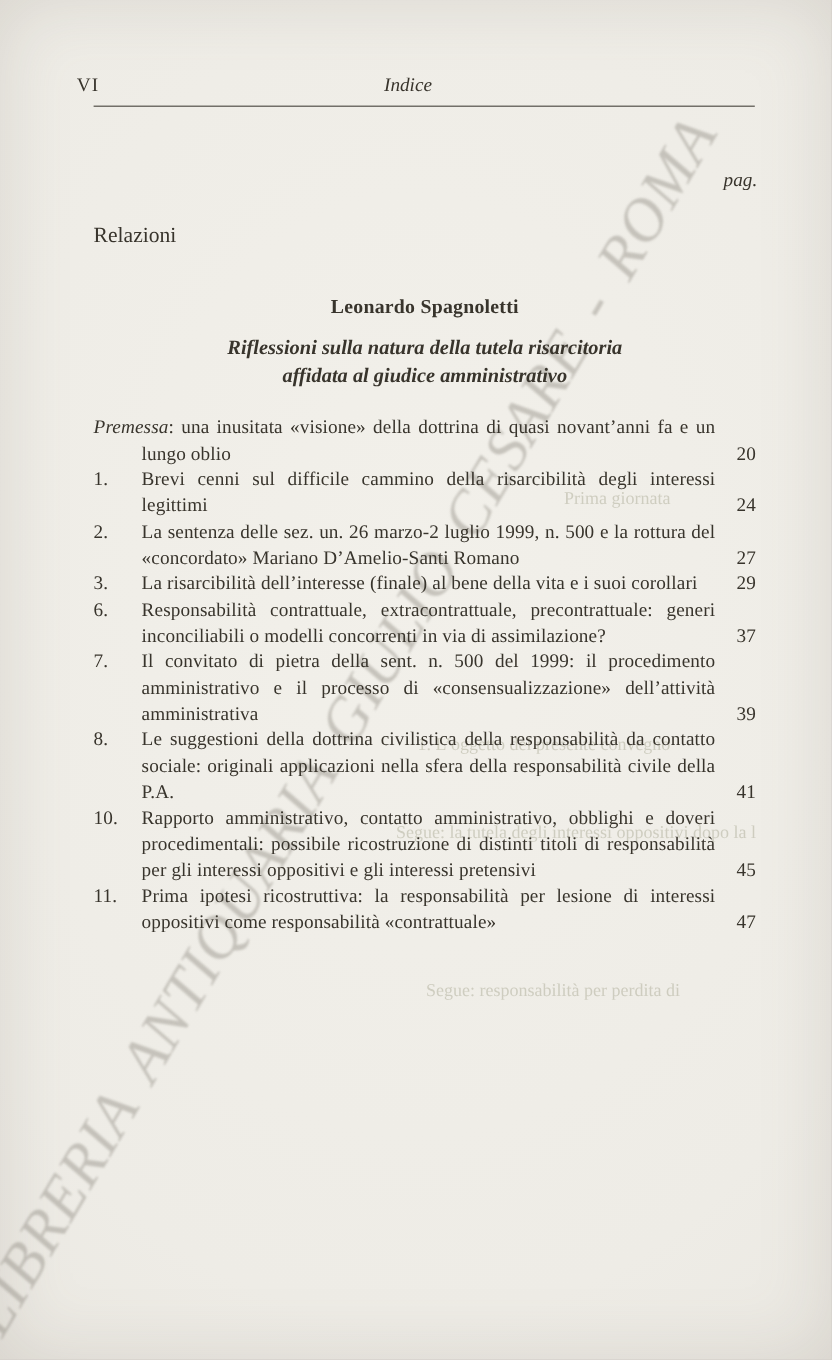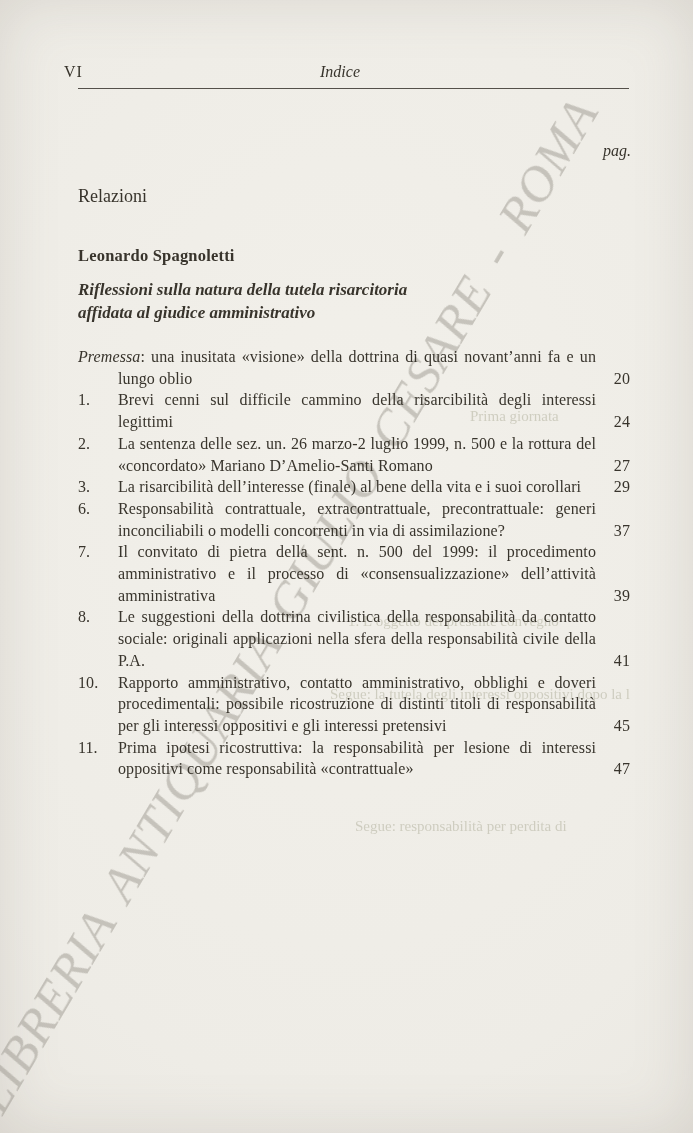--- a/index.html
+++ b/index.html
@@ -31,20 +31,21 @@
     position: absolute; right: 62px; top: 142px;
     font-style: italic; font-size: 16px;
   }
   .section-label {
     position: absolute; left: 78px; top: 186px;
     font-size: 18px;
   }
   
   .article-heading {
     position: absolute; left: 78px; top: 246px; width: 552px;
+    text-align: center;
   }
   .article-author {
     font-weight: bold; font-size: 16.5px; line-height: 20px;
     margin: 0 0 13px 0; letter-spacing: 0.2px;
   }
   .article-title {
     font-weight: bold; font-style: italic; font-size: 17px; line-height: 22.5px;
     margin: 0;
   }
   

